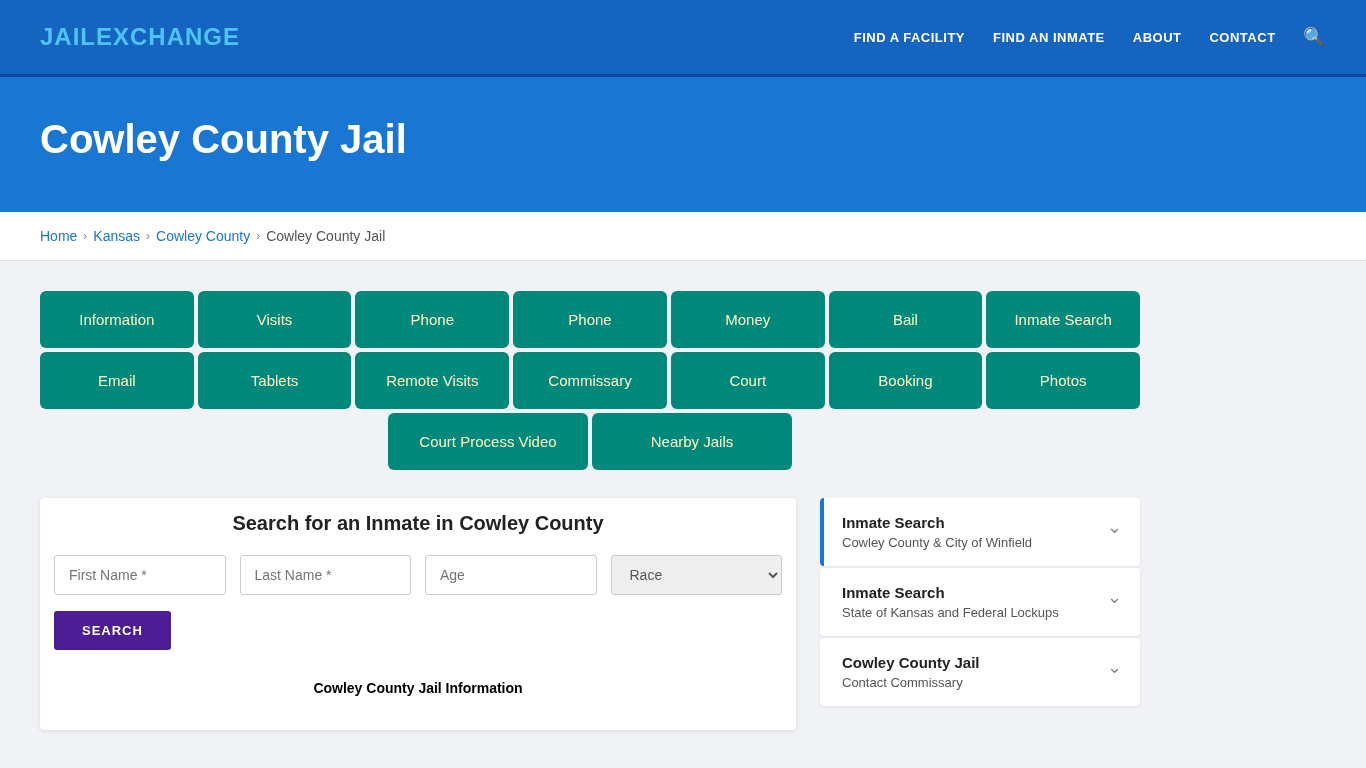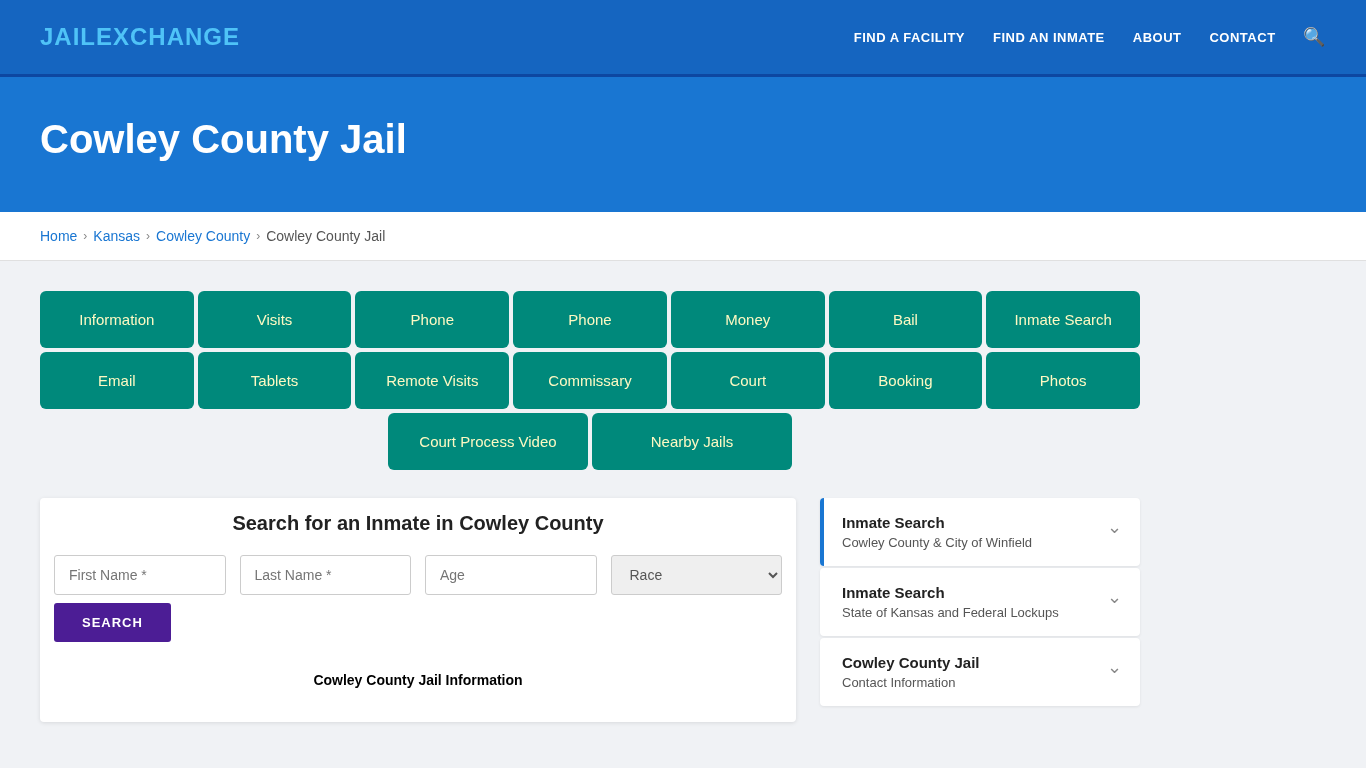--- a/index.html
+++ b/index.html
@@ -130,21 +130,21 @@
     .search-panel h2 {
       font-size: 20px;
       font-weight: 700;
       text-align: center;
       margin-bottom: 20px;
       color: #222;
     }
     .search-fields {
       display: flex;
       gap: 14px;
-      margin-bottom: 8px;
+      margin-bottom: 16px;
       flex-wrap: wrap;
     }
     .search-fields input, .search-fields select {
       border: 1px solid #ccc;
       border-radius: 3px;
       padding: 10px 14px;
       font-size: 14px;
       flex: 1;
       min-width: 120px;
       color: #555;
@@ -320,21 +320,21 @@
             <div class="sidebar-card-sub">State of Kansas and Federal Lockups</div>
           </div>
           <span class="chevron">⌄</span>
         </div>
       </div>
 
       <div class="sidebar-card">
         <div class="sidebar-card-header">
           <div>
             <div class="sidebar-card-title">Cowley County Jail</div>
-            <div class="sidebar-card-sub">Contact Information</div>
+            <div class="sidebar-card-sub">Contact Commissary</div>
           </div>
           <span class="chevron">⌄</span>
         </div>
       </div>
 
     </div>
   </div>
 </div>
 
 </body></html>

